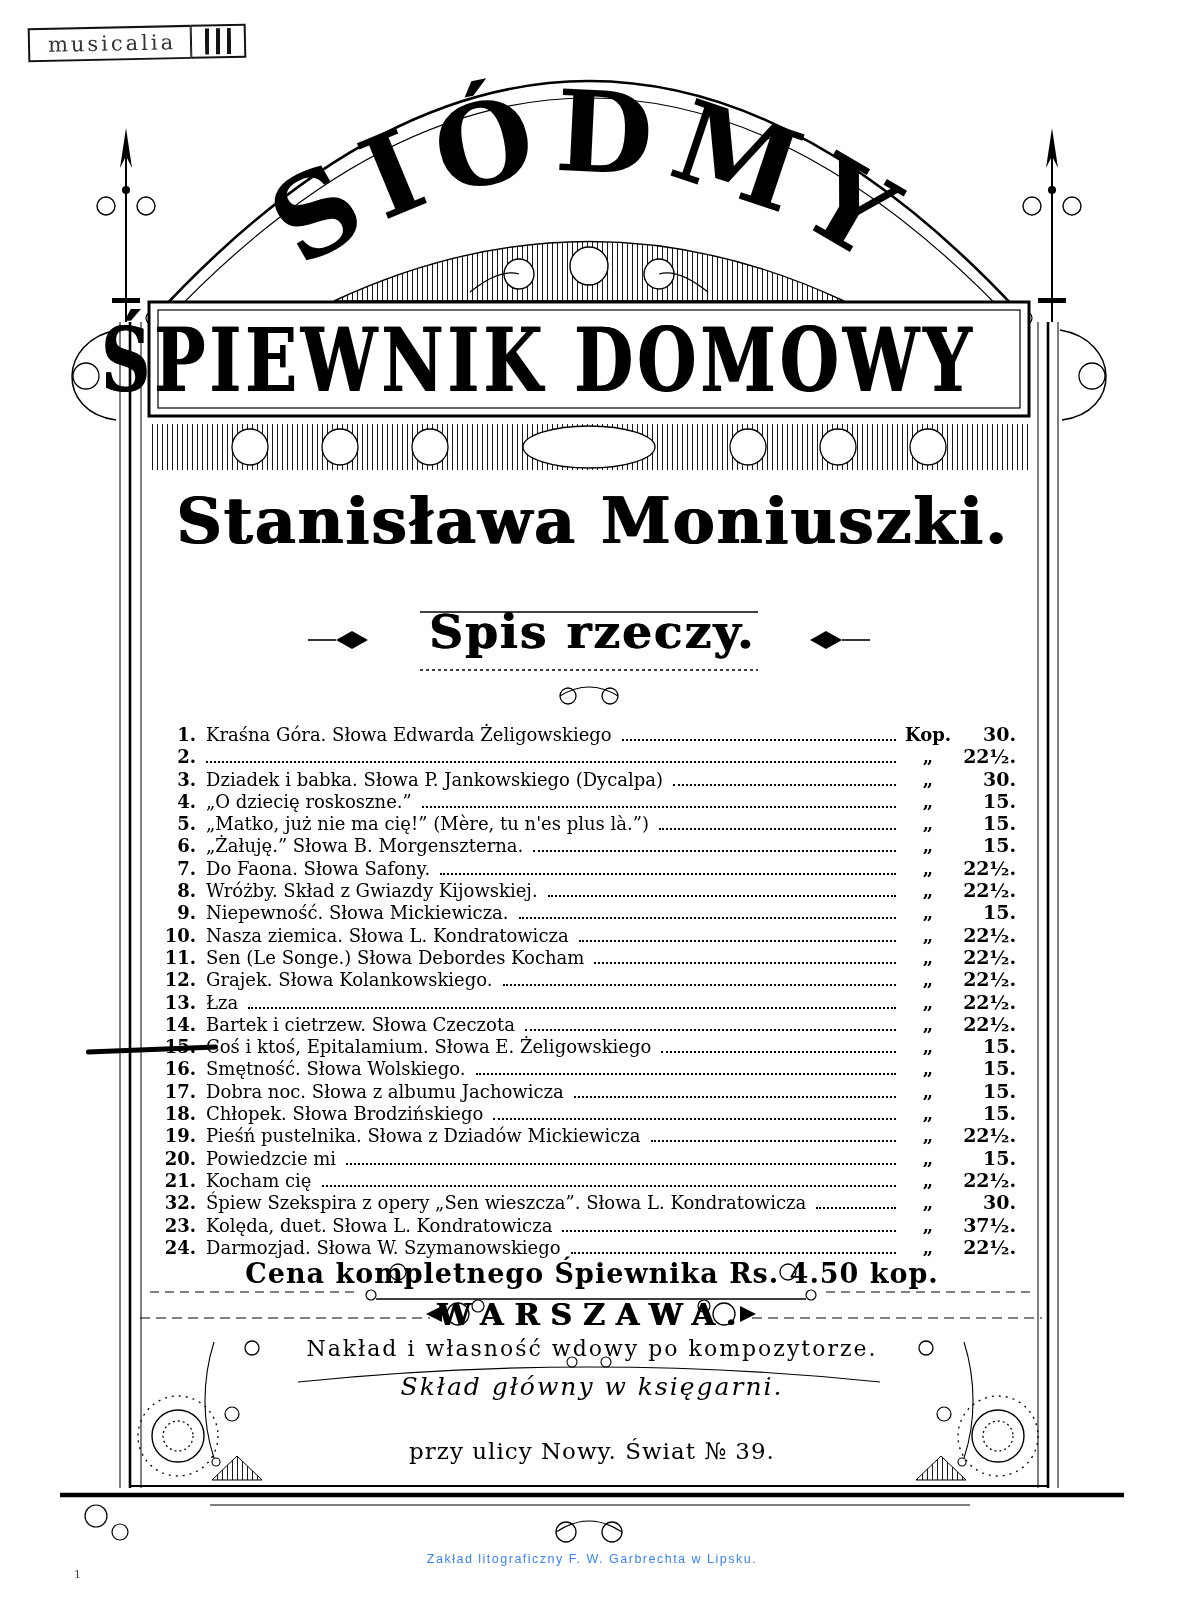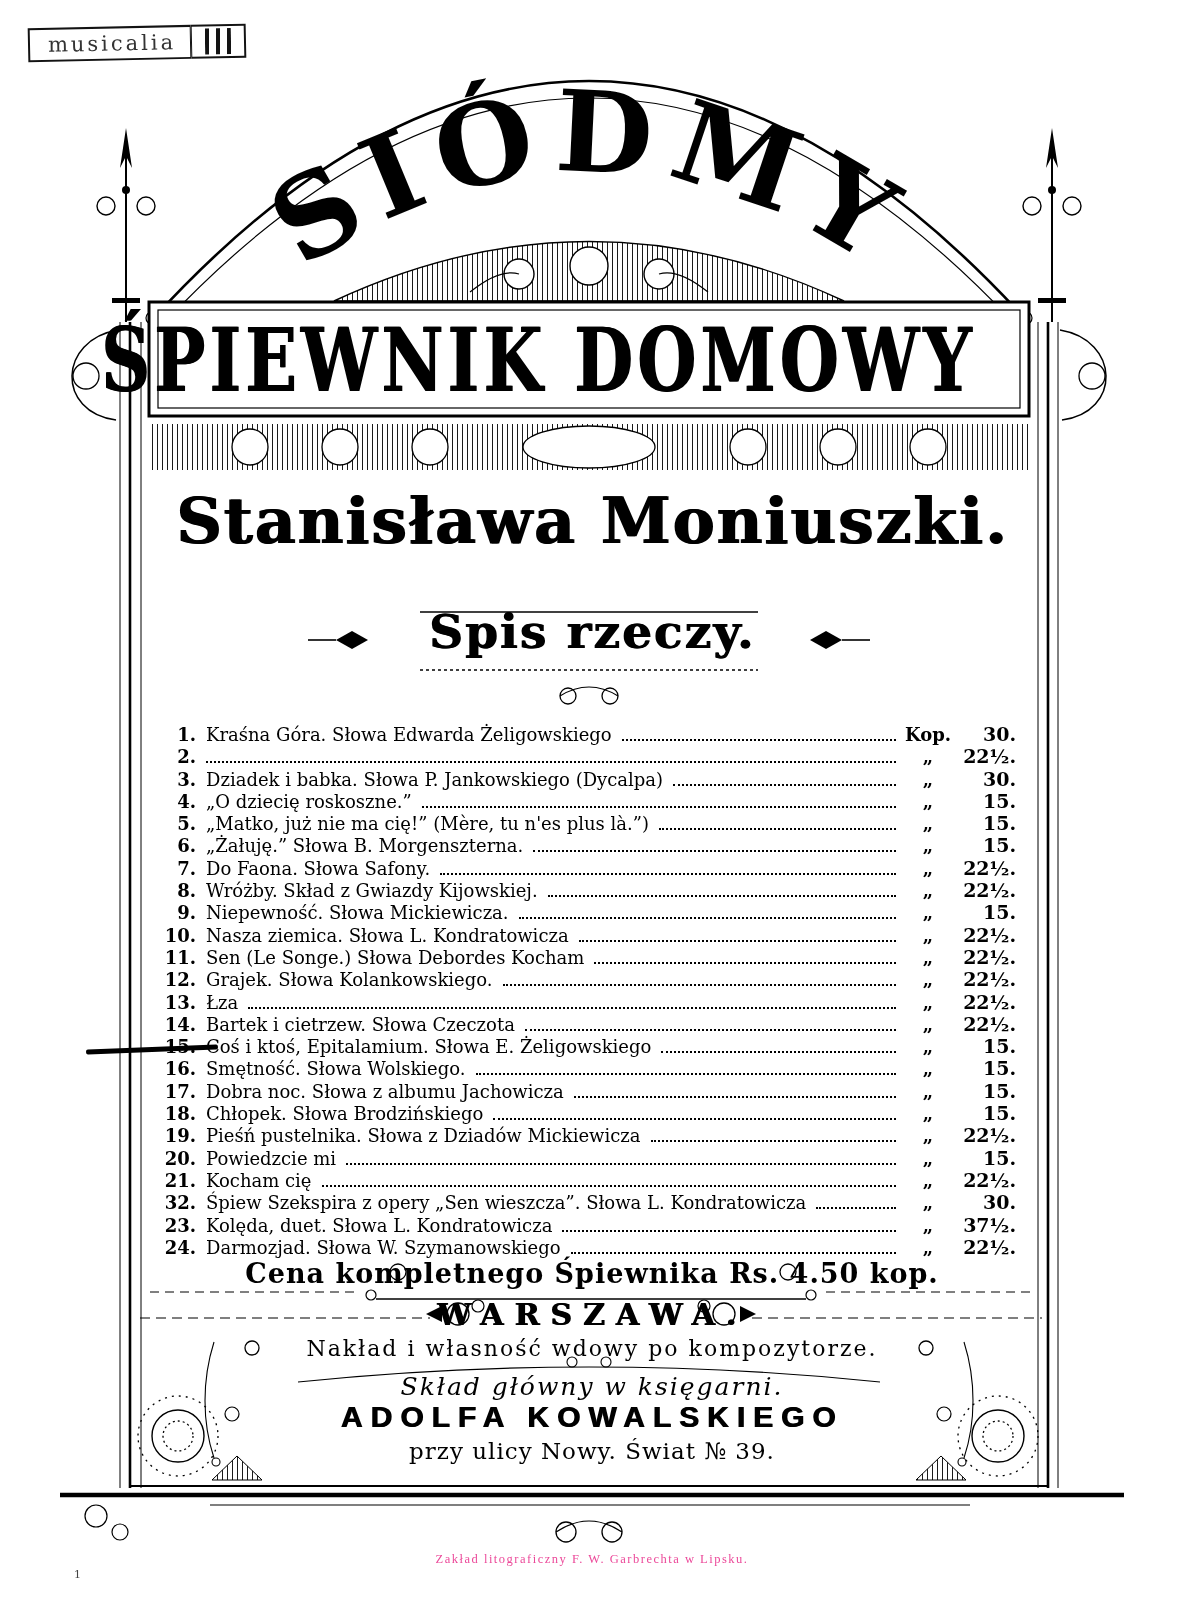--- a/index.html
+++ b/index.html
@@ -79,22 +79,22 @@
     position:absolute; left:0; right:0; top:1400px; text-align:center;
     font-family:"Liberation Sans", sans-serif; font-weight:bold; font-size:30px;
     letter-spacing:8px; text-shadow:1px 0 0 #000;
   }
   .address {
     position:absolute; left:0; right:0; top:1438px; text-align:center;
     font-size:23px; letter-spacing:1px;
   }
   .printer {
     position:absolute; left:0; right:0; top:1552px; text-align:center;
-    font-size:12.5px; letter-spacing:1.5px; color:#ec4899;
-    font-family:Liberation Serif, serif;
+    font-size:12.5px; letter-spacing:1.5px; color:#3b82f6;
+    font-family:Liberation Sans, sans-serif;
   }
   .plate-no { position:absolute; left:74px; top:1568px; font-size:11px; color:#444; }
 
   .ink-mark {
     position:absolute; left:86px; top:1047px; width:132px; height:4.5px;
     background:#000; border-radius:2px; transform:rotate(-2.2deg);
   }
 </style>
 </head>
 <body>
@@ -426,17 +426,16 @@
         <span class="price">22½.</span>
       </div>
     </div>
 
   <div class="ink-mark"></div>
 
   <div class="cena">Cena kompletnego Śpiewnika Rs. 4.50 kop.</div>
   <div class="city">WARSZAWA.</div>
   <div class="naklad">Nakład i własność wdowy po kompozytorze.</div>
   <div class="sklad">Skład główny w księgarni.</div>
-  <div class="store">ADOLFA KOWALSKIEGO</div>
   <div class="address">przy ulicy Nowy. Świat № 39.</div>
   <div class="printer">Zakład litograficzny F. W. Garbrechta w Lipsku.</div>
   <div class="plate-no">1</div>
 </div>
 
 </body></html>

